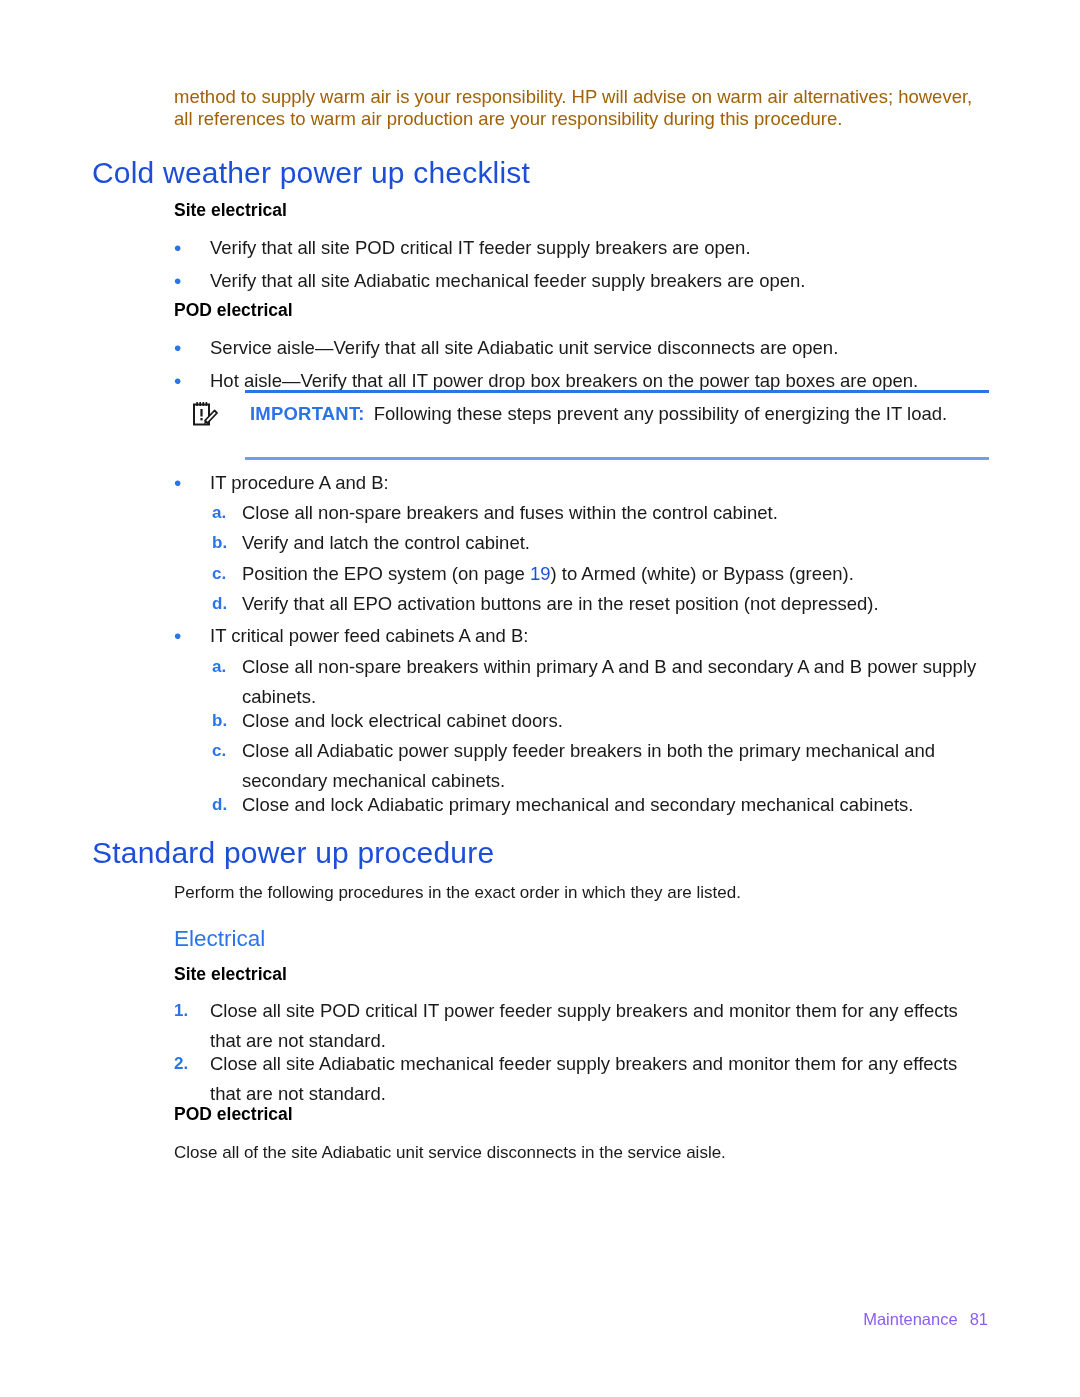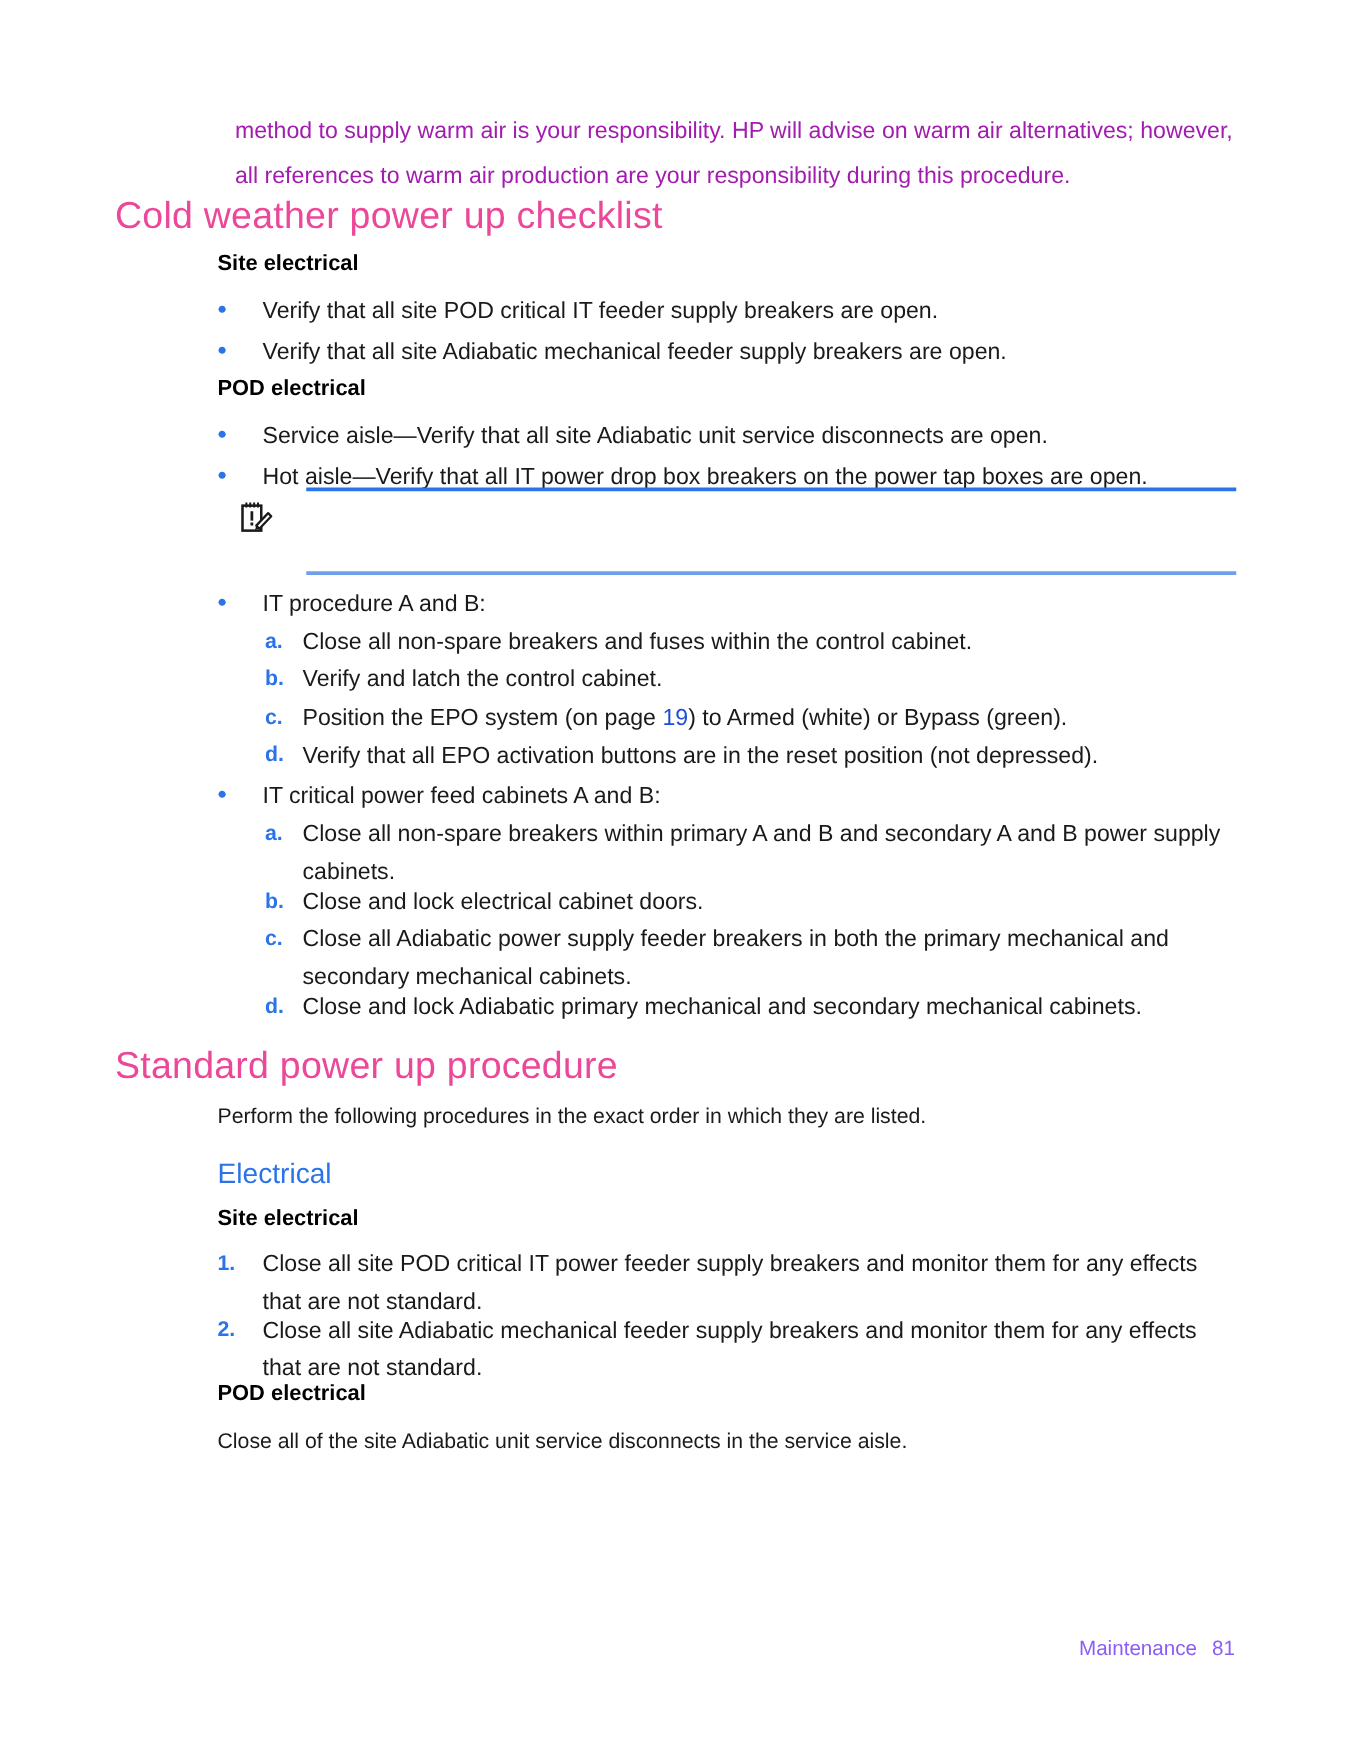--- a/index.html
+++ b/index.html
@@ -22,35 +22,35 @@
   .content {
     position: absolute;
     left: 0;
     top: 0;
     width: 1080px;
   }
 
   
   .intro {
     position: absolute;
-    left: 188px;
+    left: 174px;
     top: 86px;
     width: 815px;
     font-size: 18.5px;
-    line-height: 36px;
-    color: #a21caf;
+    line-height: 22px;
+    color: #a16207;
   }
 
   
   .h1 {
     position: absolute;
     left: 92px;
     font-size: 30px;
     font-weight: normal;
-    color: #ec4899;
+    color: #1d4ed8;
     letter-spacing: 0.2px;
     white-space: nowrap;
   }
   #h1-cold { top: 156px; }
   #h1-standard { top: 836px; }
 
   
   .h2 {
     position: absolute;
     left: 174px;
@@ -269,20 +269,23 @@
           <rect x="6.3" y="2" width="1.6" height="4" fill="#1a1a1a"></rect>
           <rect x="9.4" y="2" width="1.6" height="4" fill="#1a1a1a"></rect>
           <rect x="12.5" y="2" width="1.6" height="4" fill="#1a1a1a"></rect>
           <rect x="15.6" y="2" width="1.6" height="4" fill="#1a1a1a"></rect>
           <rect x="10.4" y="9" width="2.2" height="7.5" fill="#1a1a1a"></rect>
           <rect x="10.4" y="18" width="2.2" height="2.4" fill="#1a1a1a"></rect>
           <path d="M15 20.5 L24.5 10.5 L27 13 L17.5 23 Z" fill="#ffffff" stroke="#1a1a1a" stroke-width="1.8" stroke-linejoin="round"></path>
           <path d="M15 20.5 L14 24 L17.5 23 Z" fill="#1a1a1a"></path>
         </svg>
       </div>
+      <div class="callout-body">
+        <span class="callout-label">IMPORTANT:</span><span class="callout-text">Following these steps prevent any possibility of energizing the IT load.</span>
+      </div>
       <div class="rule-bottom"></div>
     </div>
 
     <div class="bullet-row" style="top:468px;">
       <span class="marker">•</span>
       <span class="btext">IT procedure A and B:</span>
     </div>
 
     <div class="sub-row" style="top:498px;">
       <span class="marker">a.</span>

